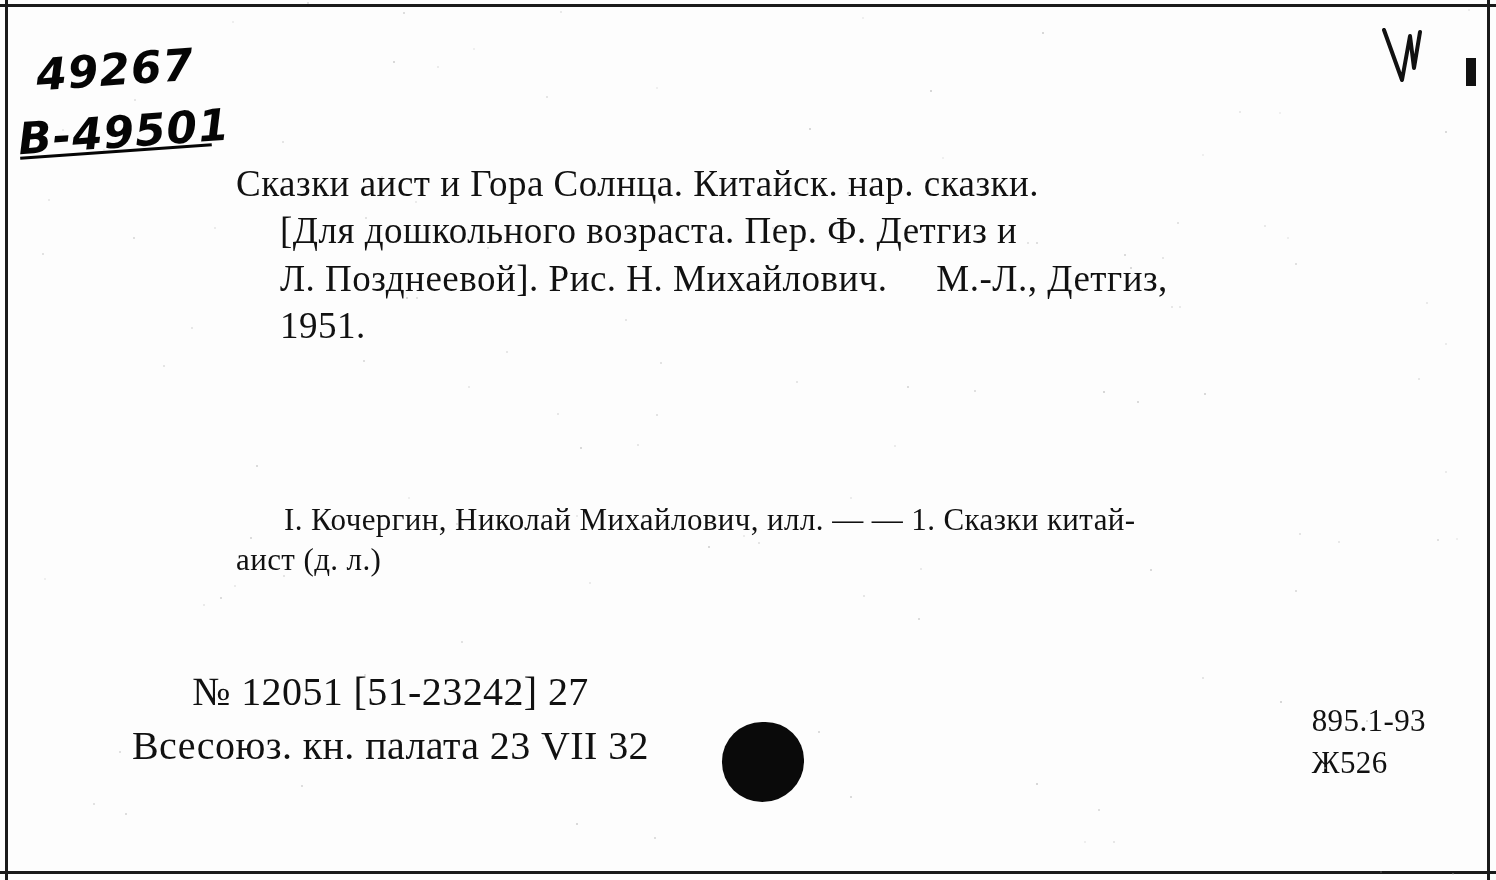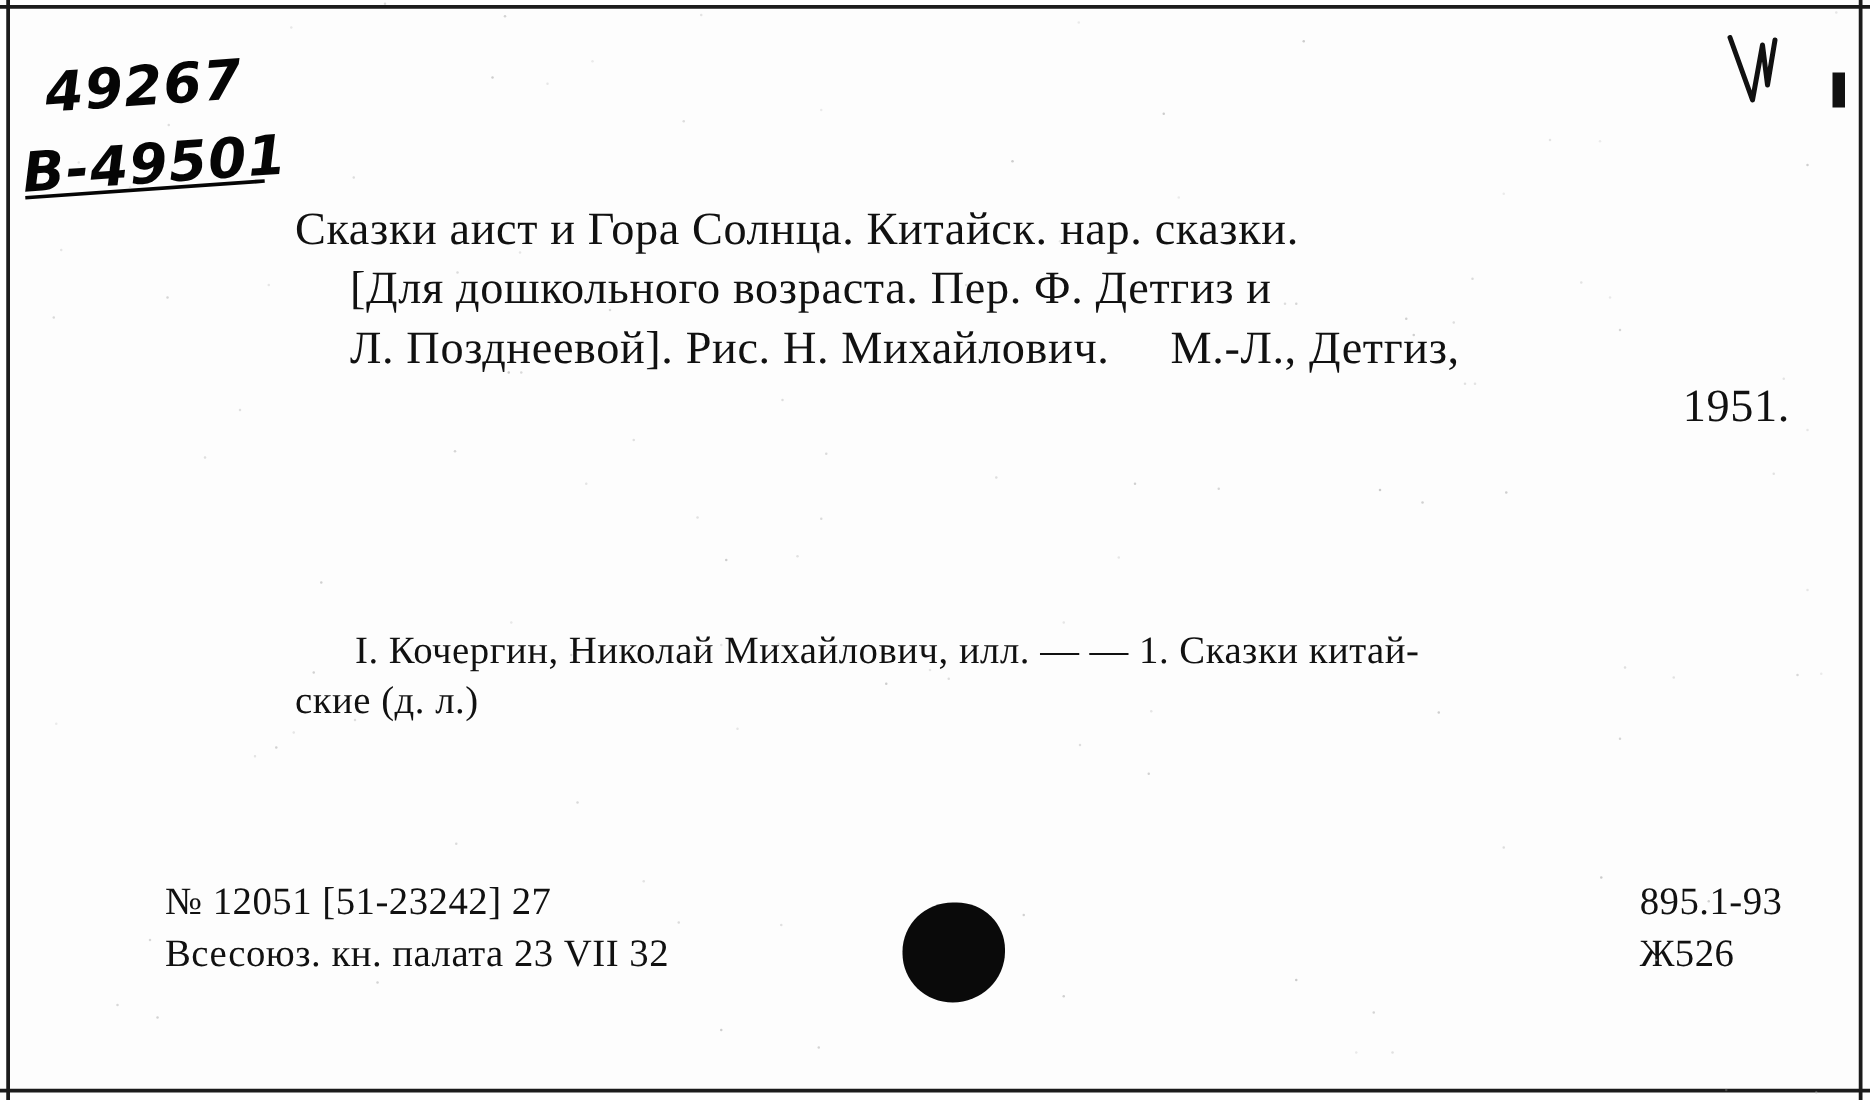--- a/index.html
+++ b/index.html
@@ -98,21 +98,21 @@
     line-height: 1.28;
     letter-spacing: 0.5px;
   }
   .line {
     white-space: pre;
     display: block;
   }
   .line.l1 { text-indent: 0; }
   .line.l2 { padding-left: 44px; }
   .line.l3 { padding-left: 44px; }
-  .line.l4 { padding-left: 44px; text-align: right; }
+  .line.l4 { padding-left: 44px; }
   .collation {
     position: absolute;
     left: 280px;
     top: 345px;
     font-size: 33px;
     letter-spacing: 0.5px;
     white-space: pre;
   }
   
   .tracings {
@@ -123,24 +123,25 @@
     font-size: 31px;
     line-height: 1.3;
     letter-spacing: 0.4px;
   }
   .tracings .t1 { display: block; padding-left: 48px; white-space: pre; }
   .tracings .t2 { display: block; white-space: pre; }
   
   .footer-left {
     position: absolute;
     left: 132px;
-    bottom: 96px;
-    font-size: 31px;
+    bottom: 107px;
+    font-size: 40px;
     line-height: 1.35;
     letter-spacing: 0.4px;
+    text-align: center;
   }
   .footer-left span { display: block; white-space: pre; }
   .footer-right {
     position: absolute;
     right: 70px;
     bottom: 96px;
     font-size: 31px;
     line-height: 1.35;
     text-align: left;
     letter-spacing: 0.4px;
@@ -181,21 +182,21 @@
   <div class="main-entry">
     <span class="line l1">Сказки аист и Гора Солнца. Китайск. нар. сказки.</span>
     <span class="line l2">[Для дошкольного возраста. Пер. Ф. Детгиз и</span>
     <span class="line l3">Л. Позднеевой]. Рис. Н. Михайлович.     М.-Л., Детгиз,</span>
     <span class="line l4">1951.</span>
   </div>
 
 
   <div class="tracings">
     <span class="t1">I. Кочергин, Николай Михайлович, илл. — — 1. Сказки китай-</span>
-    <span class="t2">ские (д. л.)</span>
+    <span class="t2">аист (д. л.)</span>
   </div>
 
   <div class="footer-left">
     <span>№ 12051 [51-23242] 27</span>
     <span>Всесоюз. кн. палата 23 VII 32</span>
   </div>
 
   <div class="footer-right">
     <span>895.1-93</span>
     <span>Ж526</span>

